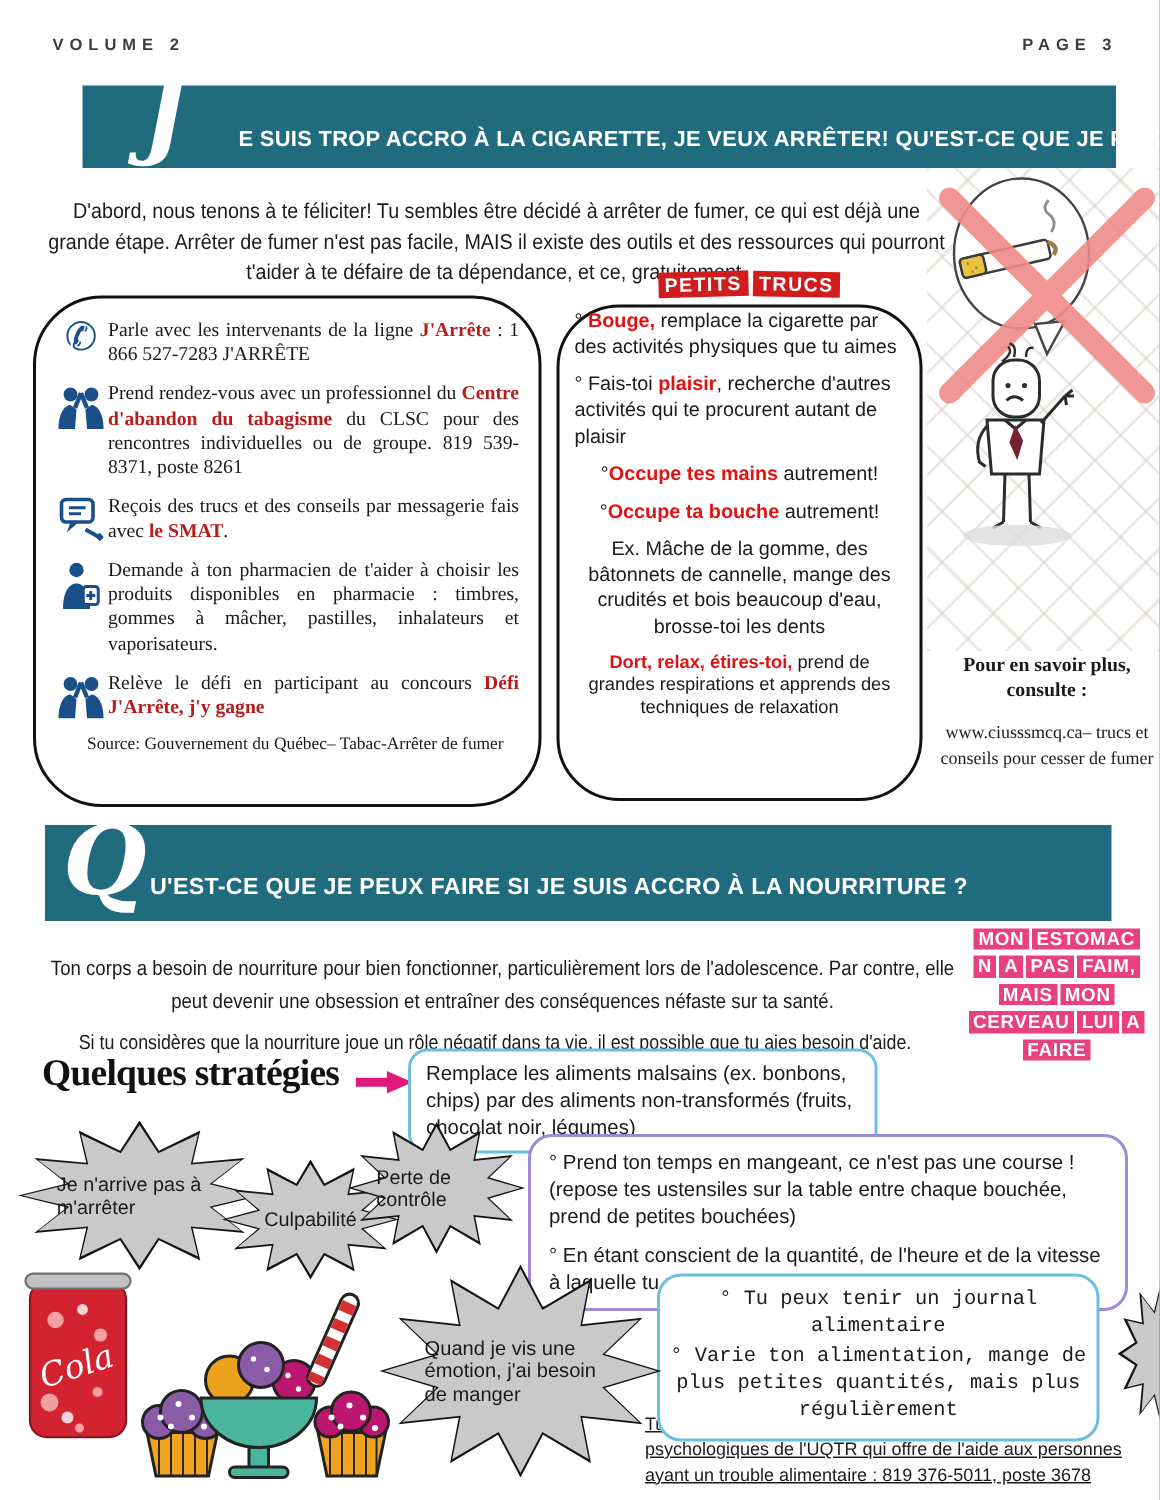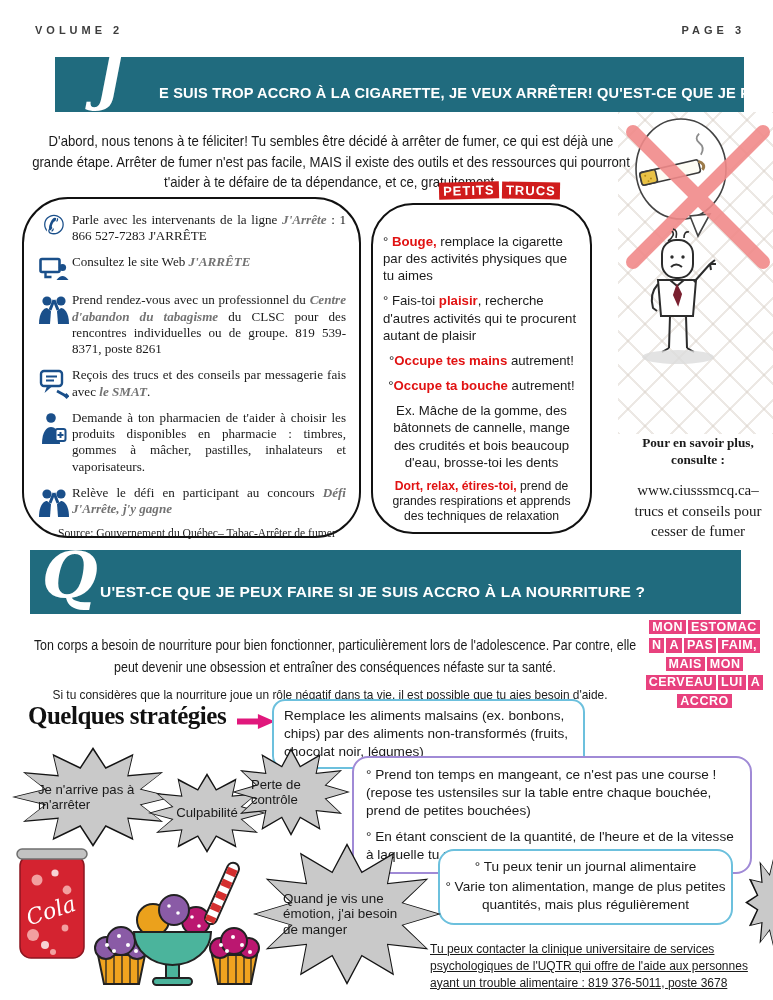--- a/index.html
+++ b/index.html
@@ -32,67 +32,67 @@
 
   
   .leftbox{position:absolute;left:22px;top:197px;width:339px;height:341px;border:2.5px solid #111;
            border-radius:46px;box-sizing:border-box;padding:13px 13px 6px 12px;
            font-family:"Liberation Serif",serif;font-size:13.1px;line-height:1.24;}
   .res-item{display:flex;align-items:flex-start;margin-bottom:10px;}
   .res-icon{flex:0 0 36px;text-align:center;color:#1a4f8a;}
   .res-icon svg{display:block;margin:2px auto 0;}
   .glyph-phone{font-family:"DejaVu Sans",sans-serif;font-size:26px;line-height:1;color:#1a4f8a;}
   .res-text{margin:0;text-align:justify;}
-  .lnk{color:#737373;font-weight:bold;font-style:italic;}
+  .lnk{color:#b91c1c;font-weight:bold;}
   .src{margin:2px 0 0 22px;font-size:11.6px;}
 
   
   .pt-label{position:absolute;left:371px;top:181px;width:257px;text-align:center;}
   .stamp-red{display:inline-block;background:#d01c1c;color:#fff;font-weight:bold;font-size:13px;
              letter-spacing:1px;padding:1px 4px;margin:0 2px;}
   .stamp-red.t1{transform:rotate(-1.5deg);}
   .stamp-red.t2{transform:rotate(1deg);}
 
   
-  .rightbox{position:absolute;left:371px;top:203px;width:221px;height:331px;border:2.5px solid #111;
-            border-radius:42px;box-sizing:border-box;padding:28px 10px;font-size:13.2px;line-height:1.3;}
+  .rightbox{position:absolute;left:371px;top:203px;width:244px;height:331px;border:2.5px solid #111;
+            border-radius:42px;box-sizing:border-box;padding:0 10px;font-size:13.2px;line-height:1.3;}
   .tip{margin:0 0 8px;}
   .tip.ctr{text-align:center;}
   .tip.small{font-size:12.2px;line-height:1.25;}
   .hl{color:#e11212;font-weight:bold;}
 
   
   .lattice{position:absolute;left:618px;top:112px;width:155px;height:322px;
     background:
       repeating-linear-gradient(45deg, rgba(214,205,196,.45) 0 2px, transparent 2px 24px),
       repeating-linear-gradient(135deg, rgba(214,205,196,.45) 0 2px, transparent 2px 24px);}
   .cig-svg{position:absolute;left:624px;top:114px;}
 
   .moreinfo{position:absolute;left:624px;top:434px;width:148px;text-align:center;
             font-family:"Liberation Serif",serif;}
   .moreinfo-title{font-weight:bold;font-size:13.2px;line-height:1.3;margin:0;}
-  .moreinfo-body{font-size:15px;line-height:1.35;margin:12px 0 0;}
+  .moreinfo-body{font-size:12px;line-height:1.35;margin:12px 0 0;}
 
   
   .stamps{position:absolute;left:636px;top:617px;width:137px;text-align:center;line-height:1.15;}
   .stamp-pink{display:inline-block;background:#e8417e;color:#fff;font-weight:bold;font-size:12.5px;
               letter-spacing:.5px;padding:0 3px;margin:1px 1px;}
 
   
   .strat-label{position:absolute;left:28px;top:702px;font-family:"Liberation Serif",serif;
                font-weight:900;font-size:25px;letter-spacing:-.5px;color:#111;}
   .arrow{position:absolute;left:237px;top:713px;width:38px;height:17px;background:#e0187c;
          clip-path:polygon(0 32%,55% 32%,55% 6%,100% 50%,55% 94%,55% 68%,0 68%);}
 
   .roundbox{position:absolute;box-sizing:border-box;background:#fff;font-size:13.6px;line-height:1.32;}
   .box-replace{left:272px;top:699px;width:313px;border:2px solid #6cc0dd;border-radius:13px;padding:6px 10px;}
   .box-slow{left:352px;top:756px;width:400px;border:2px solid #a08ad6;border-radius:16px;padding:8px 12px;z-index:2;}
   .box-slow p{margin:0 0 8px;}
   .box-slow p:last-child{margin:0;}
-  .box-journal{left:438px;top:849px;width:295px;border:2px solid #6cc0dd;border-radius:16px;padding:7px 0;text-align:center;z-index:2;}
+  .box-journal{left:438px;top:849px;width:295px;border:2px solid #6cc0dd;border-radius:16px;padding:7px 0;text-align:center;z-index:2;font-family:Liberation Mono, monospace;}
   .box-journal p{margin:0 0 2px;}
 
   
   .burst{position:absolute;z-index:3;}
   .burst-outer{width:100%;height:100%;background:#151515;
     clip-path:polygon(50% 0%,58% 20.1%,75% 6.7%,71.9% 28.1%,93.3% 25%,79.9% 42%,100% 50%,79.9% 58%,93.3% 75%,71.9% 71.9%,75% 93.3%,58% 79.9%,50% 100%,42% 79.9%,25% 93.3%,28.1% 71.9%,6.7% 75%,20.1% 58%,0% 50%,20.1% 42%,6.7% 25%,28.1% 28.1%,25% 6.7%,42% 20.1%);
     position:relative;}
   .burst-inner{position:absolute;inset:3px;background:#c9c9c9;
     clip-path:polygon(50% 0%,58% 20.1%,75% 6.7%,71.9% 28.1%,93.3% 25%,79.9% 42%,100% 50%,79.9% 58%,93.3% 75%,71.9% 71.9%,75% 93.3%,58% 79.9%,50% 100%,42% 79.9%,25% 93.3%,28.1% 71.9%,6.7% 75%,20.1% 58%,0% 50%,20.1% 42%,6.7% 25%,28.1% 28.1%,25% 6.7%,42% 20.1%);}
   .burst-text{position:absolute;inset:0;display:flex;align-items:center;justify-content:center;
@@ -157,31 +157,20 @@
     </g>
   </svg>
 
   <div class="leftbox">
     <div class="res-item">
       <span class="res-icon glyph-phone">✆</span>
       <p class="res-text"><span>Parle avec les intervenants de la ligne </span><span class="lnk">J'Arrête</span><span> : 1 866 527-7283 J'ARRÊTE</span></p>
     </div>
     <div class="res-item">
       <span class="res-icon">
-        <svg width="30" height="26" viewBox="0 0 30 26">
-            <rect x="1.5" y="3" width="19" height="13" rx="1.5" fill="none" stroke="#1a4f8a" stroke-width="2.6"></rect>
-            <circle cx="23.5" cy="11.5" r="3.6" fill="#1a4f8a"></circle>
-            <path d="M17.5 24 q6 -8 12 0 z" fill="#1a4f8a"></path>
-            <path d="M6.5 16 v5 h6" stroke="#1a4f8a" stroke-width="2.4" fill="none"></path>
-          </svg>
-      </span>
-      <p class="res-text"><span>Consultez le site Web </span><span class="lnk">J'ARRÊTE</span><span></span></p>
-    </div>
-    <div class="res-item">
-      <span class="res-icon">
         <svg width="32" height="30" viewBox="0 0 32 30">
             <circle cx="9" cy="7" r="4.6" fill="#1a4f8a"></circle>
             <circle cx="23" cy="7" r="4.6" fill="#1a4f8a"></circle>
             <path d="M1 30 c0 -12 5 -16 8 -16 l4 3 -1 13 z" fill="#1a4f8a"></path>
             <path d="M31 30 c0 -12 -5 -16 -8 -16 l-4 3 1 13 z" fill="#1a4f8a"></path>
             <path d="M12 16 L16 6 M20 16 L16 6" stroke="#1a4f8a" stroke-width="3" fill="none"></path>
           </svg>
       </span>
       <p class="res-text"><span>Prend rendez-vous avec un professionnel du </span><span class="lnk">Centre d'abandon du tabagisme</span><span> du CLSC pour des rencontres individuelles ou de groupe. 819 539-8371, poste 8261</span></p>
     </div>
@@ -247,21 +236,21 @@
   </div>
 
   <p class="para1">Ton corps a besoin de nourriture pour bien fonctionner, particulièrement lors de l'adolescence. Par contre, elle peut devenir une obsession et entraîner des conséquences néfaste sur ta santé.</p>
   <p class="para2">Si tu considères que la nourriture joue un rôle négatif dans ta vie, il est possible que tu aies besoin d'aide.</p>
 
   <div class="stamps">
     <div><span class="stamp-pink">MON</span><span class="stamp-pink">ESTOMAC</span></div>
     <div><span class="stamp-pink">N</span><span class="stamp-pink">A</span><span class="stamp-pink">PAS</span><span class="stamp-pink">FAIM,</span></div>
     <div><span class="stamp-pink">MAIS</span><span class="stamp-pink">MON</span></div>
     <div><span class="stamp-pink">CERVEAU</span><span class="stamp-pink">LUI</span><span class="stamp-pink">A</span></div>
-    <div><span class="stamp-pink">ACCRO</span></div>
+    <div><span class="stamp-pink">FAIRE</span></div>
   </div>
 
   <div class="strat-label">Quelques stratégies</div>
   <div class="arrow"></div>
   <div class="roundbox box-replace">Remplace les aliments malsains (ex. bonbons, chips) par des aliments non-transformés (fruits, chocolat noir, légumes)</div>
 
   <div class="roundbox box-slow">
     <p>° Prend ton temps en mangeant, ce n'est pas une course ! (repose tes ustensiles sur la table entre chaque bouchée, prend de petites bouchées)</p>
     <p>° En étant conscient de la quantité, de l'heure et de la vitesse à laquelle tu manges, tu mangeras moins.</p>
   </div>

